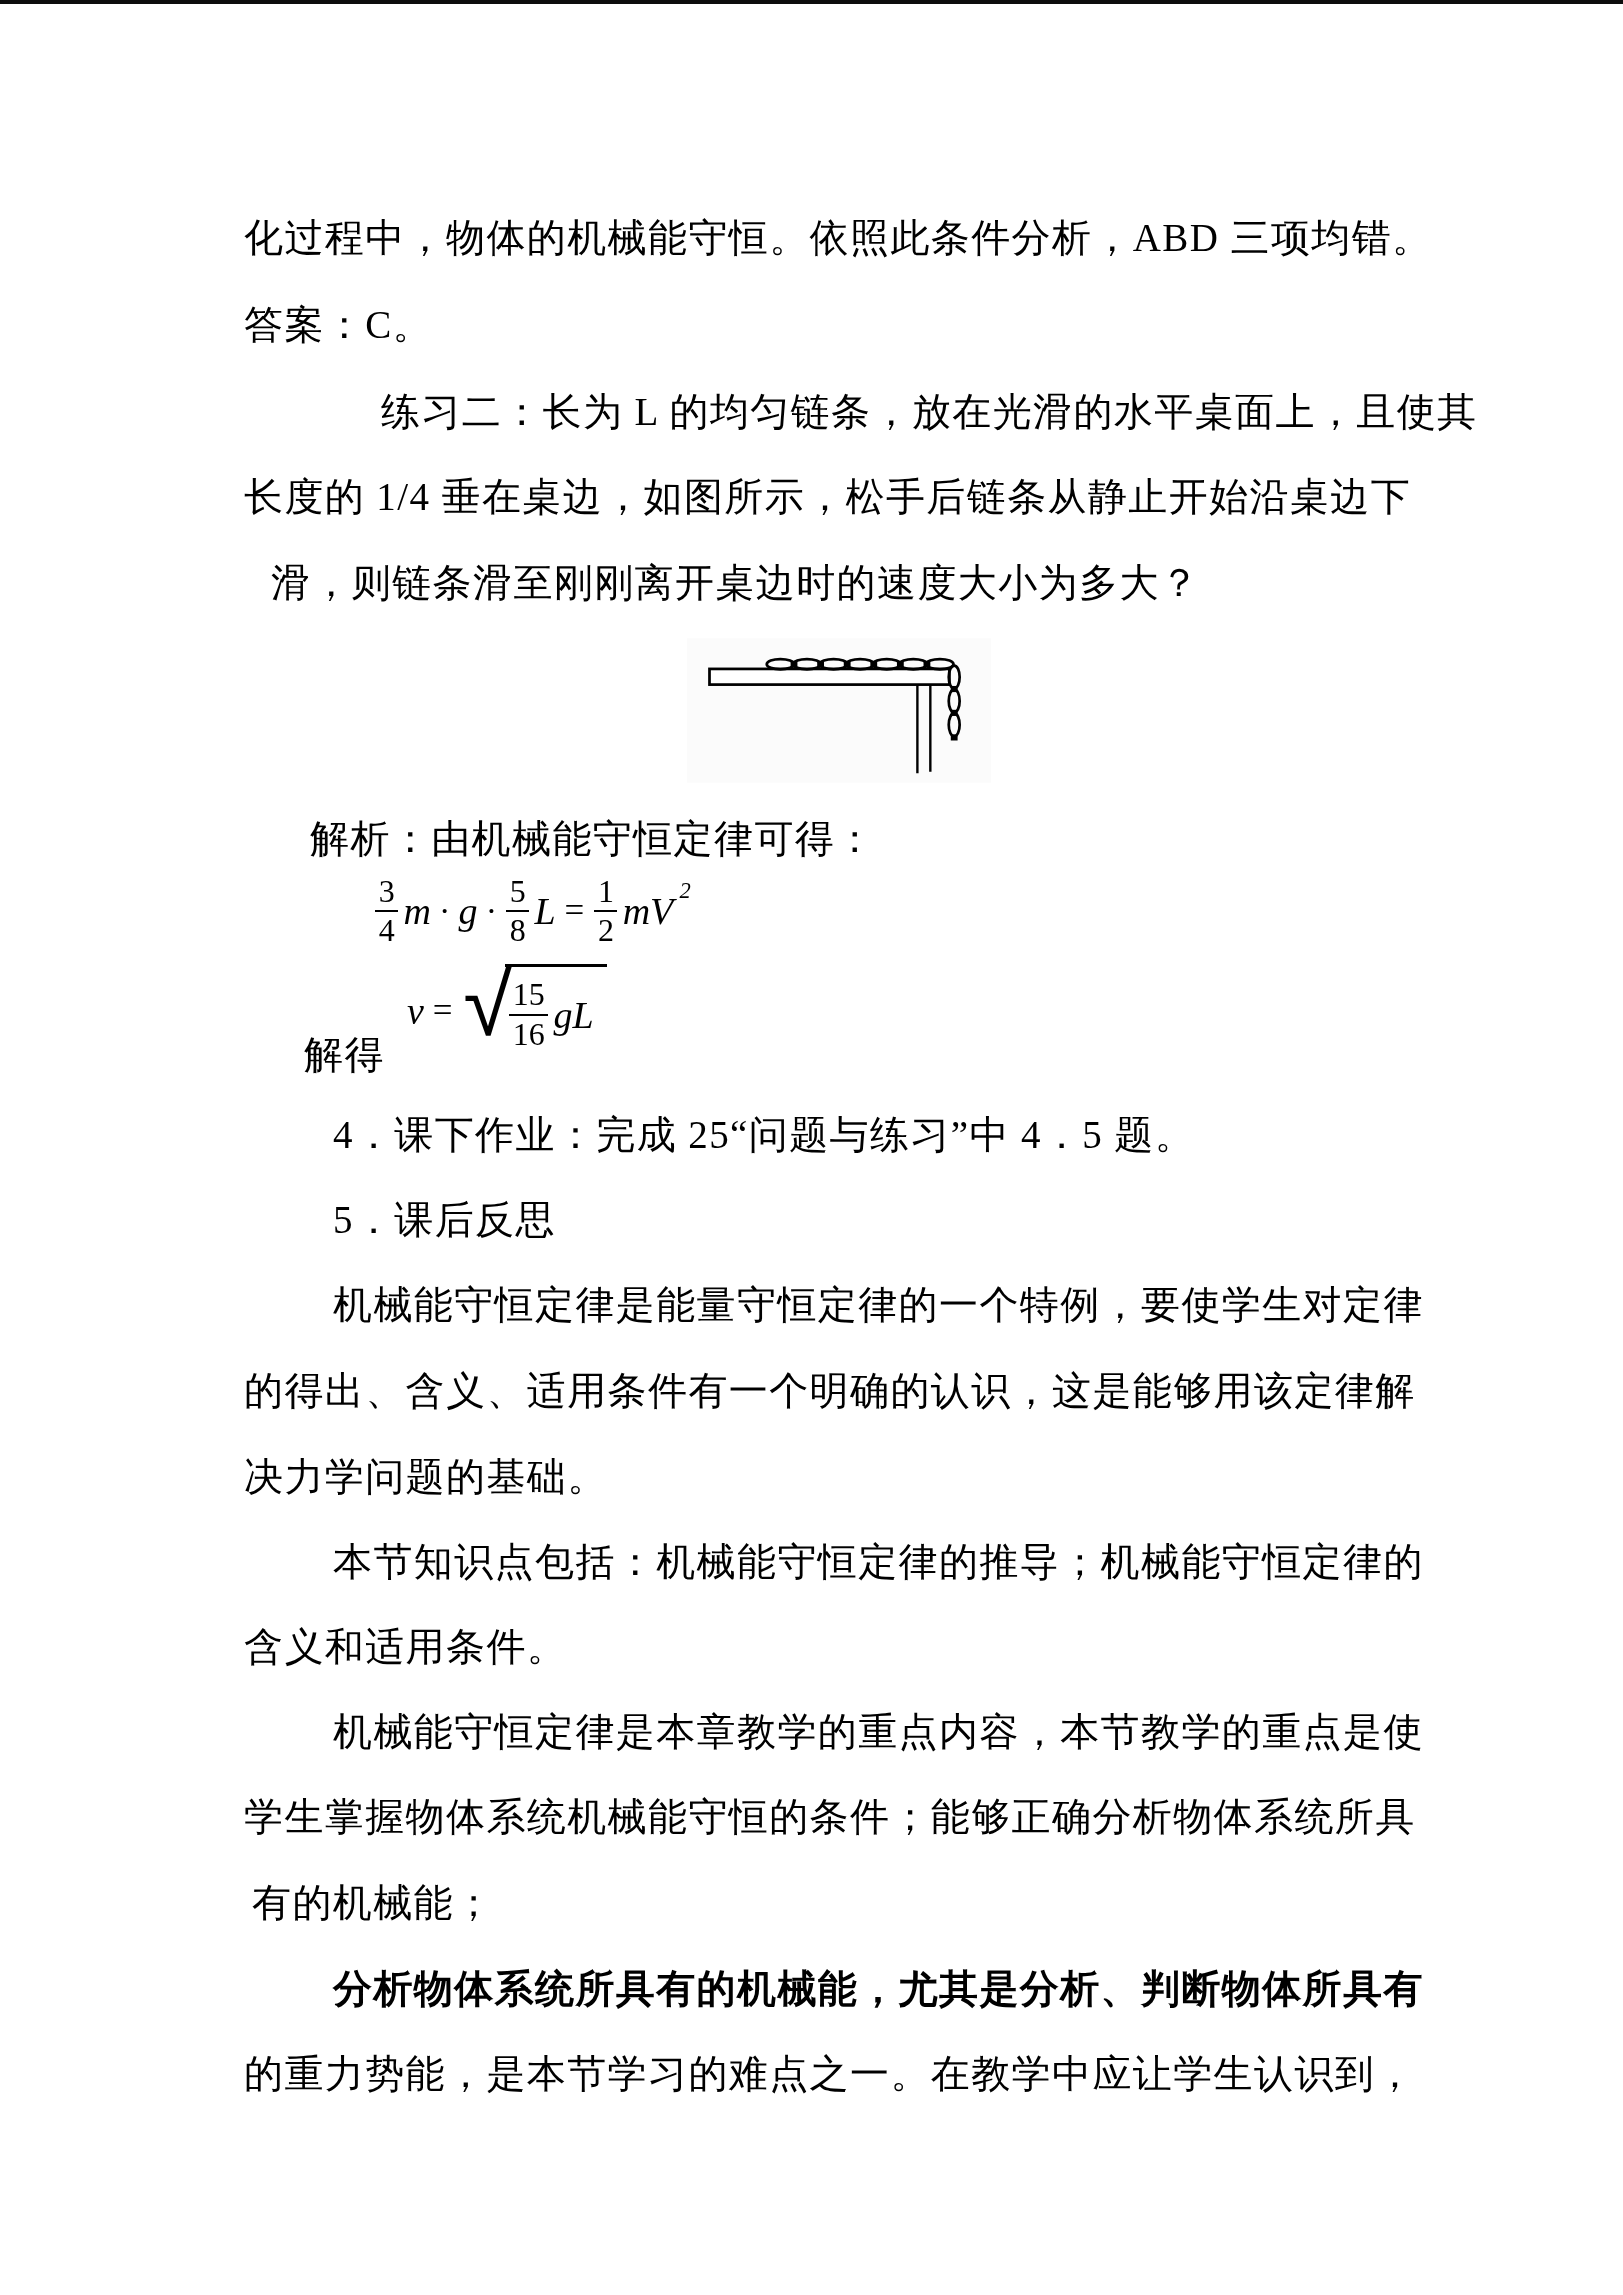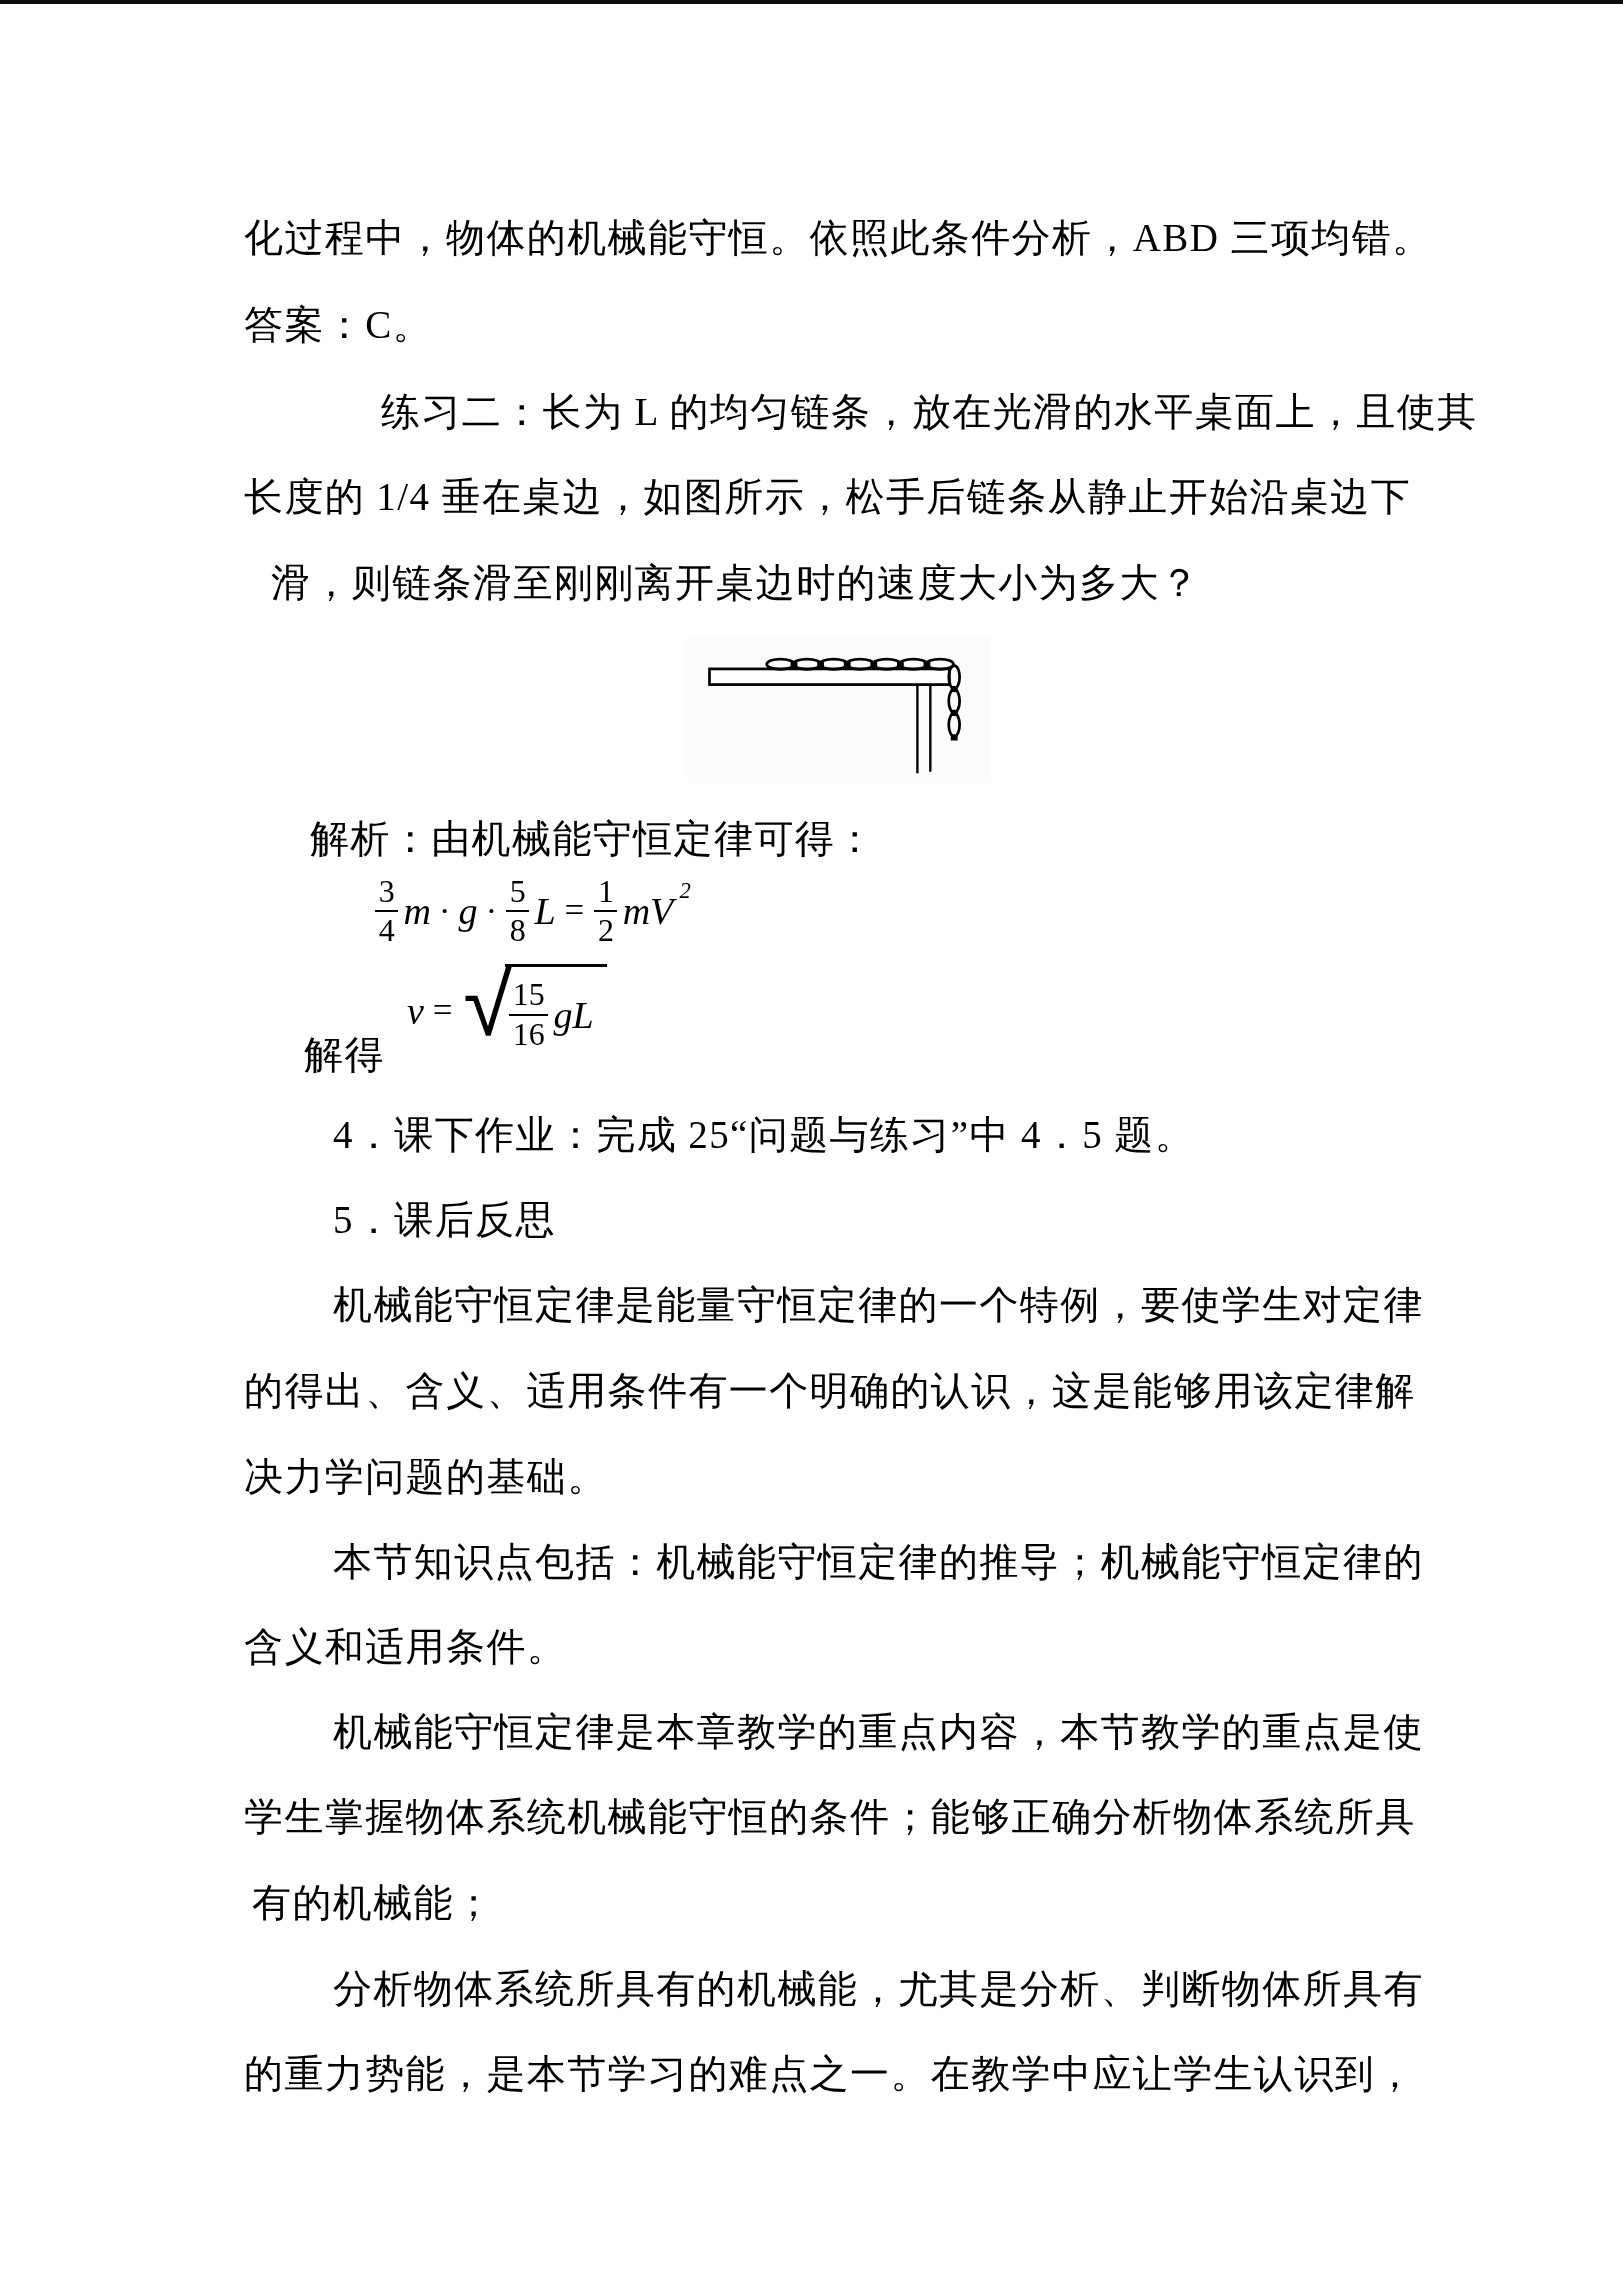--- a/index.html
+++ b/index.html
@@ -136,17 +136,17 @@
   <div class="tline" style="left:244px;top:1370px;">的得出、含义、适用条件有一个明确的认识，这是能够用该定律解</div>
   <div class="tline" style="left:244px;top:1456px;">决力学问题的基础。</div>
 
   <div class="tline" style="left:333px;top:1541px;">本节知识点包括：机械能守恒定律的推导；机械能守恒定律的</div>
   <div class="tline" style="left:244px;top:1626px;">含义和适用条件。</div>
 
   <div class="tline" style="left:333px;top:1711px;">机械能守恒定律是本章教学的重点内容，本节教学的重点是使</div>
   <div class="tline" style="left:244px;top:1796px;">学生掌握物体系统机械能守恒的条件；能够正确分析物体系统所具</div>
   <div class="tline" style="left:252px;top:1882px;">有的机械能；</div>
 
-  <div class="tline" style="left:333px;top:1968px;">分析物体系统所具有的机械能，尤其是分析、判断物体所具有</div>
+  <div class="tline" style="left:333px;top:1968px;font-weight:bold;">分析物体系统所具有的机械能，尤其是分析、判断物体所具有</div>
   <div class="tline" style="left:244px;top:2053px;">的重力势能，是本节学习的难点之一。在教学中应让学生认识到，</div>
 
 </div>
 
 
 </body></html>

